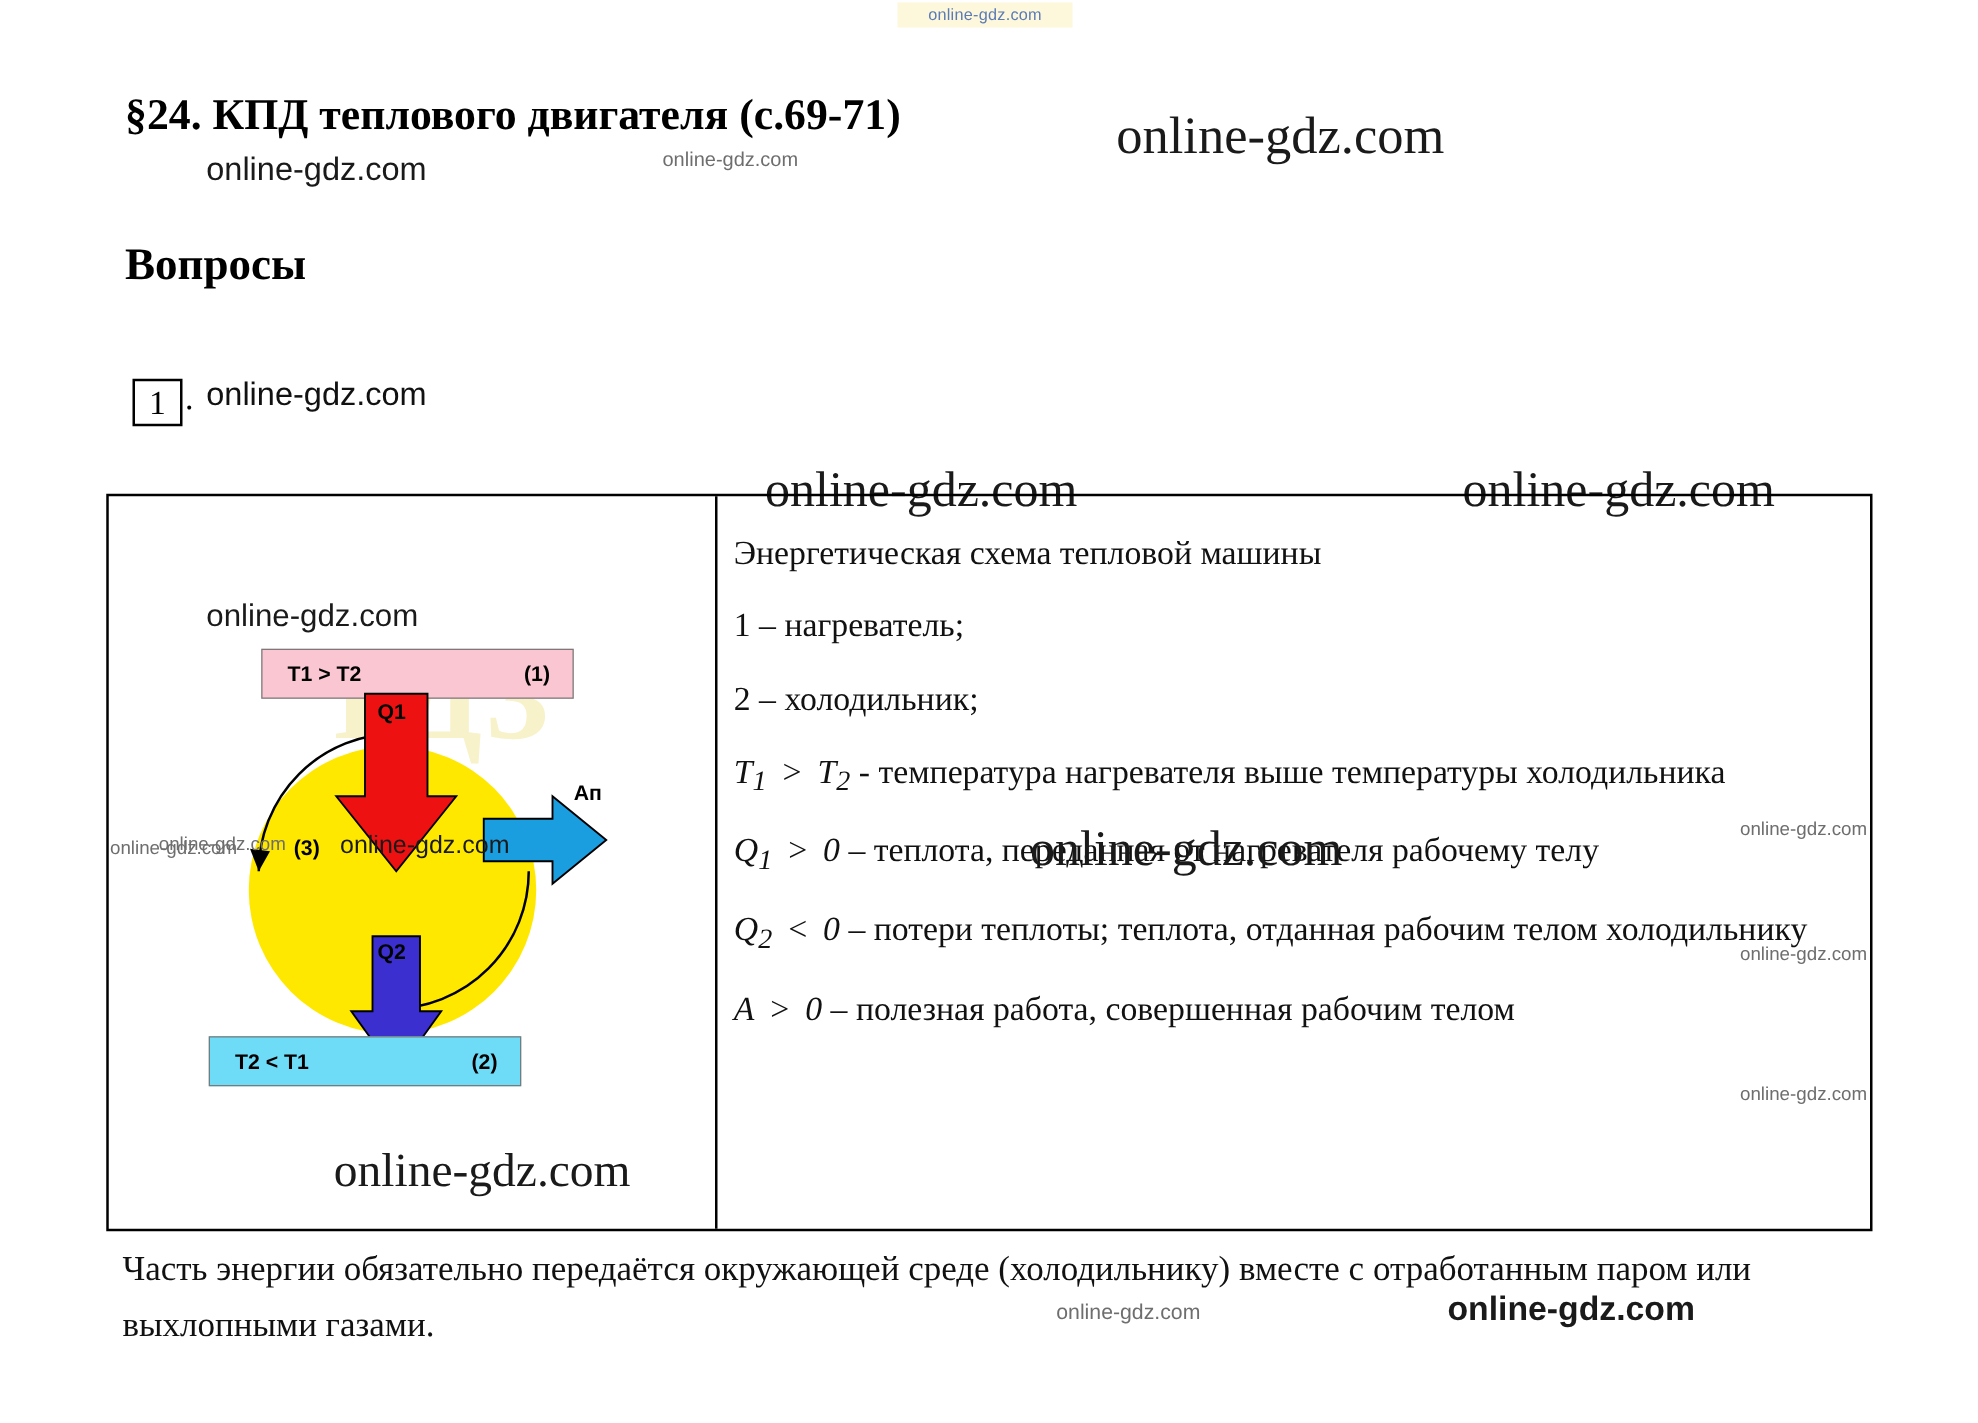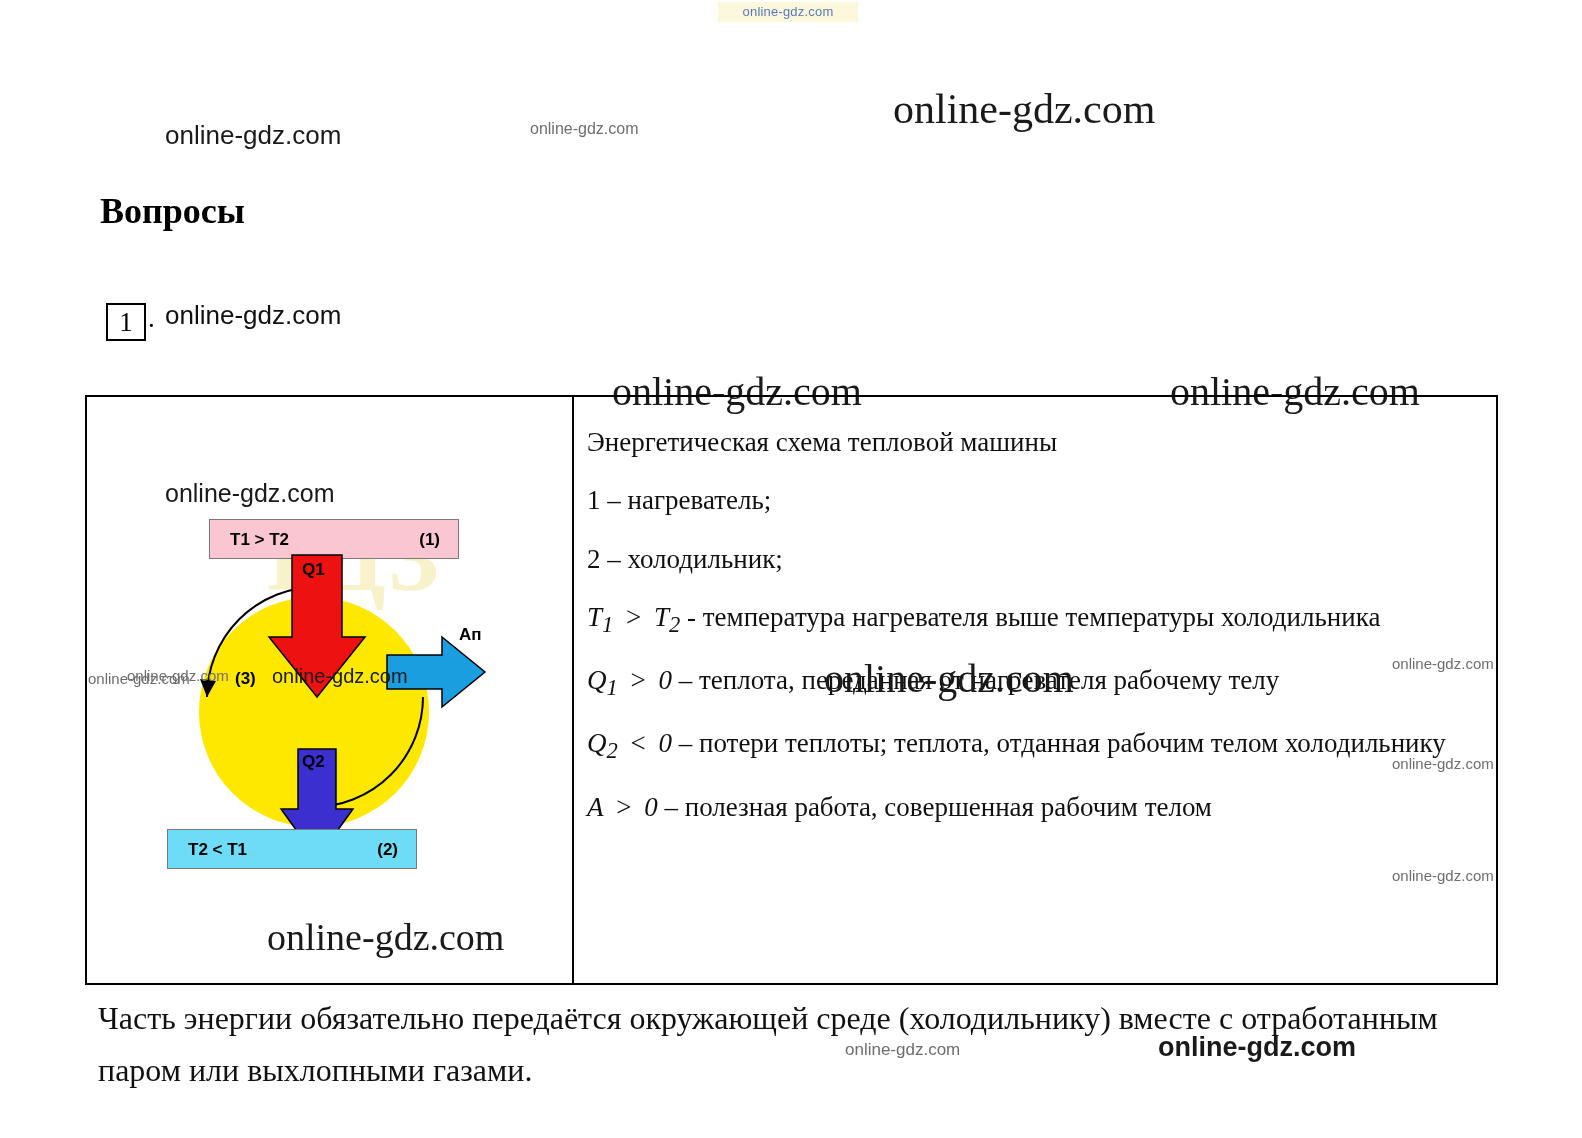--- a/index.html
+++ b/index.html
@@ -155,21 +155,21 @@
   }
   .rtext p { margin: 12px 0 4px 0; }
   .math { font-style: italic; font-family: "Liberation Serif", serif; }
   .op { font-style: normal; padding: 0 6px; }
 
   .bottom-text {
     position: absolute;
     left: 98px; top: 993px;
     width: 1420px;
     font-family: "Liberation Serif", serif;
-    font-size: 32px;
+    font-size: 28px;
     line-height: 1.62;
     color: #111;
   }
 
   
   .wm {
     position: absolute;
     color: #ffffff;
     font-family: "Liberation Sans", sans-serif;
     white-space: nowrap;
@@ -186,20 +186,21 @@
     pointer-events: none;
   }
 </style>
 </head>
 <body>
 
 <div class="page">
 
   <div class="top-wm">online-gdz.com</div>
 
+  <h1 class="title">§24. КПД теплового двигателя (с.69-71)</h1>
 
   <div class="wm dark wm-big-serif" style="left:893px; top:85px; font-size:42px;">online-gdz.com</div>
   <div class="wm dark" style="left:165px; top:120px; font-size:26px;">online-gdz.com</div>
   <div class="wm grey" style="left:530px; top:120px; font-size:16px;">online-gdz.com</div>
 
   <h2 class="section">Вопросы</h2>
 
   <div class="qnum">1</div>
   <div class="qnum-dot">.</div>
   <div class="q-text">online-gdz.com</div>

